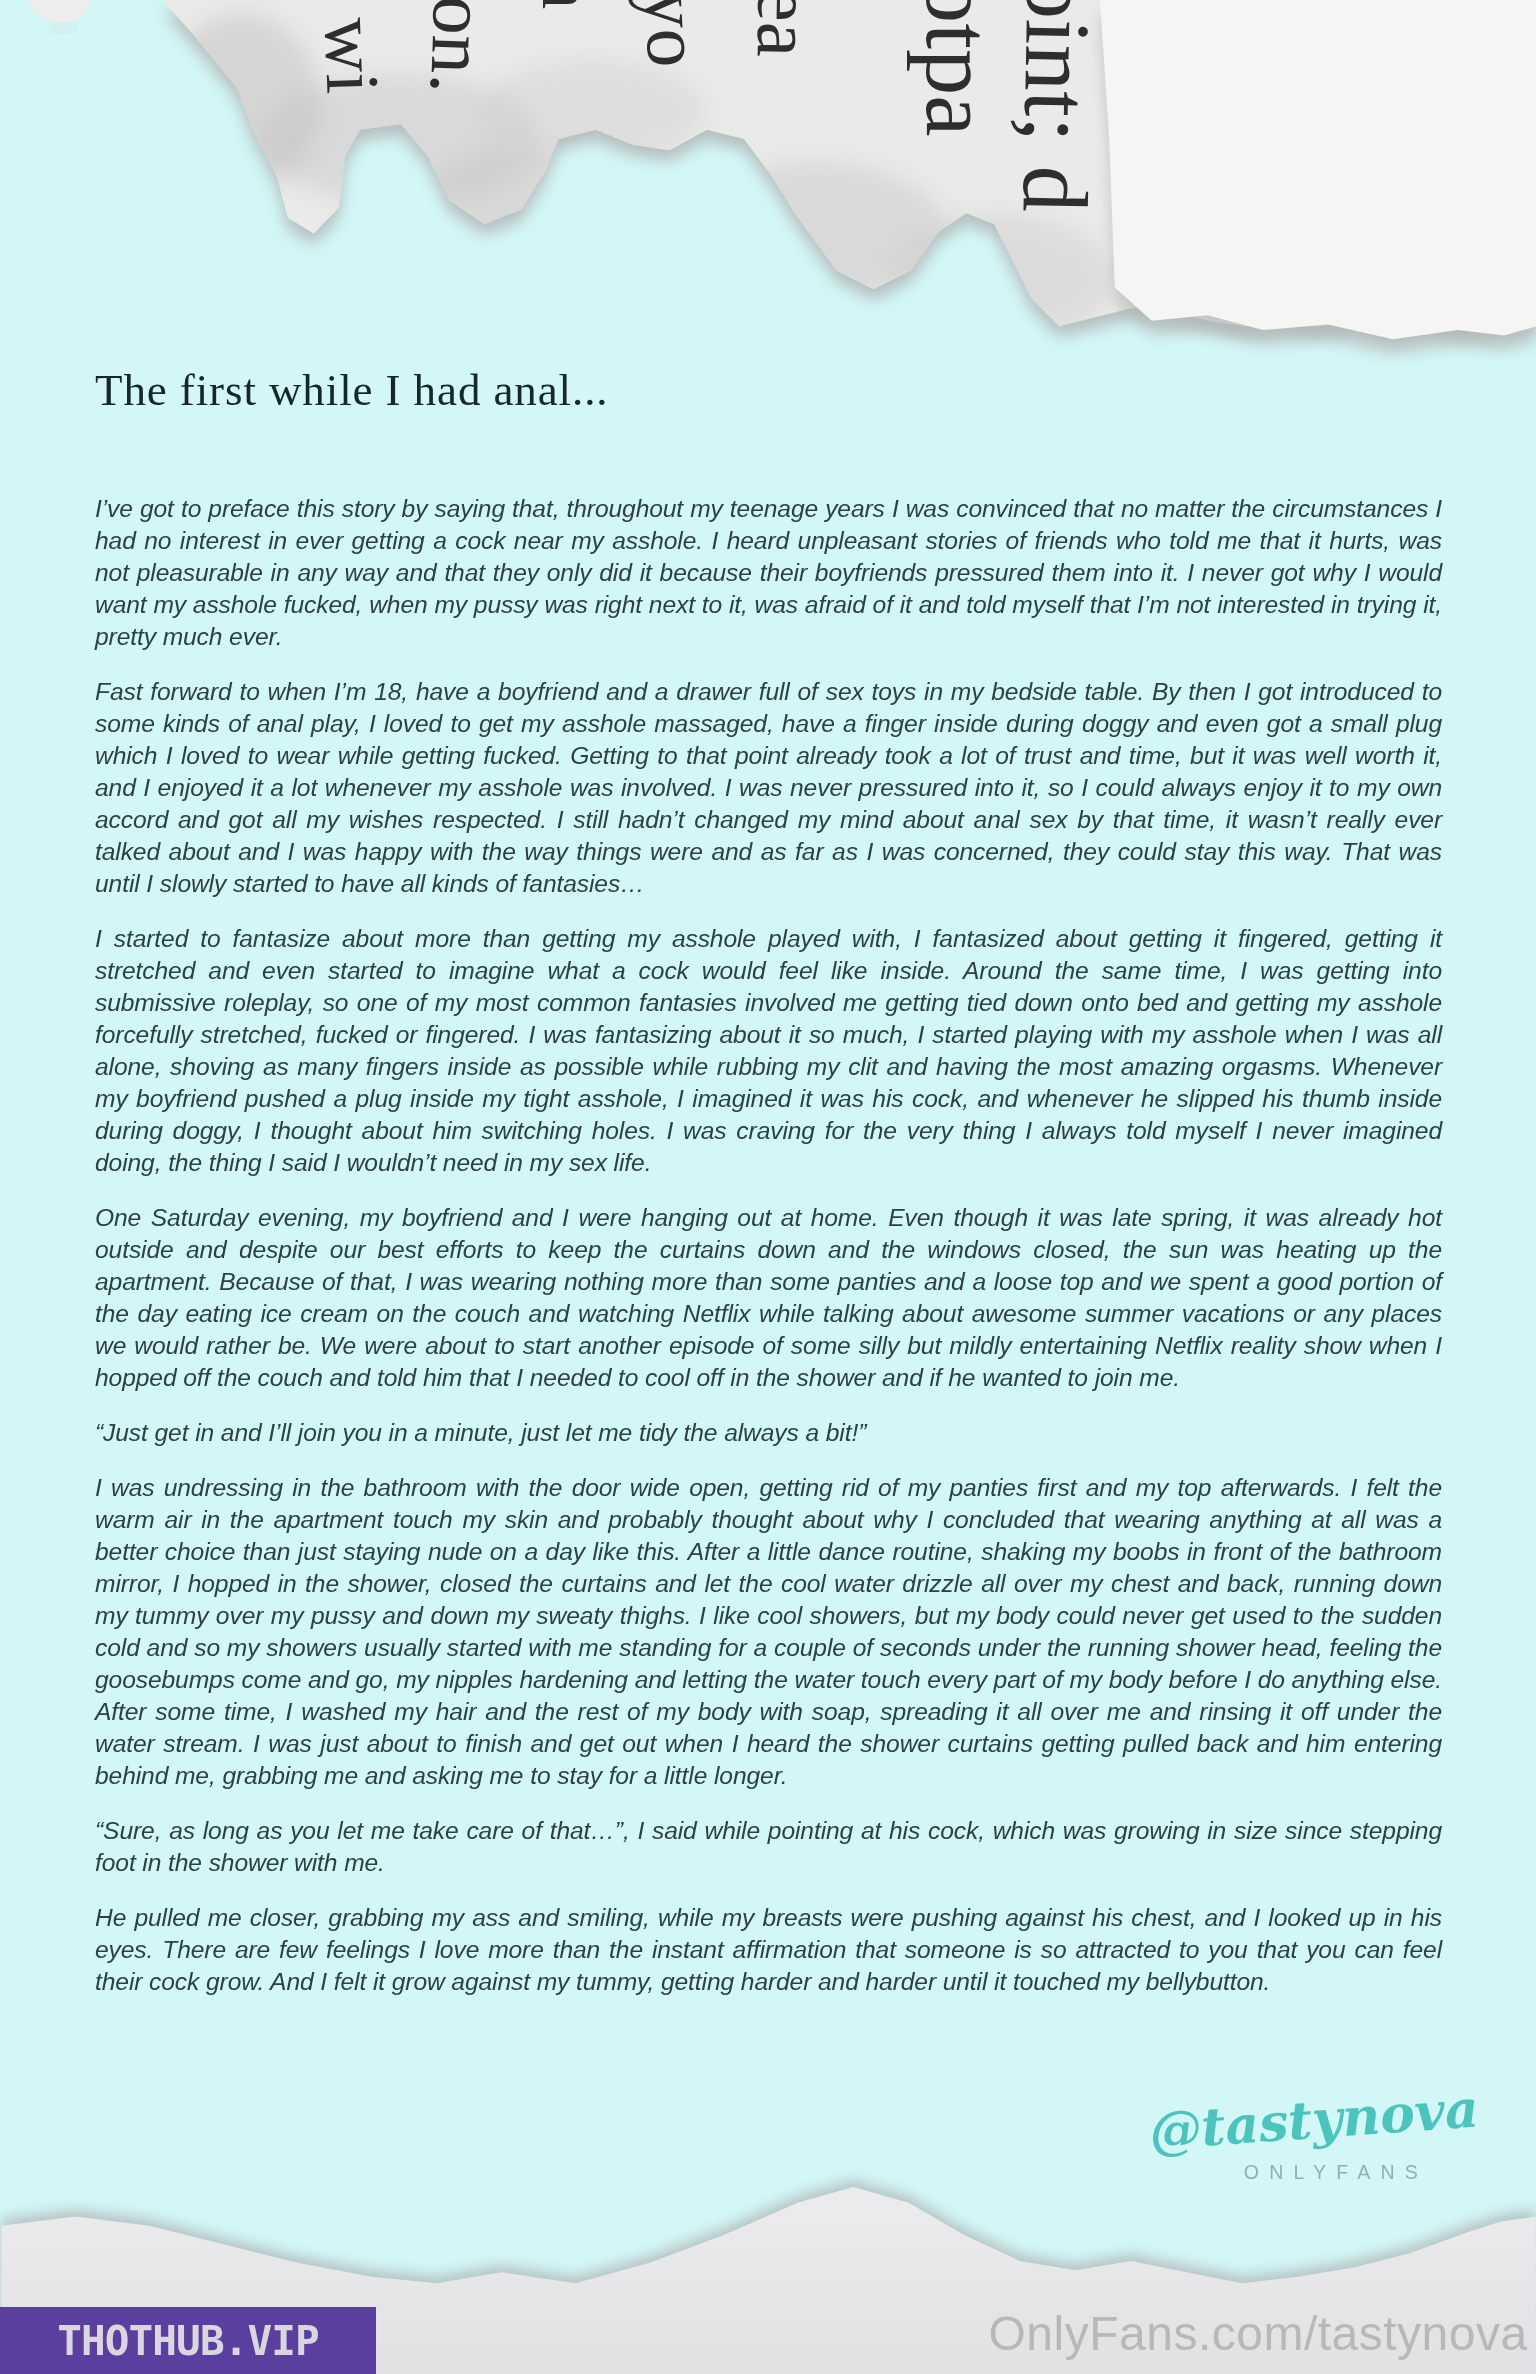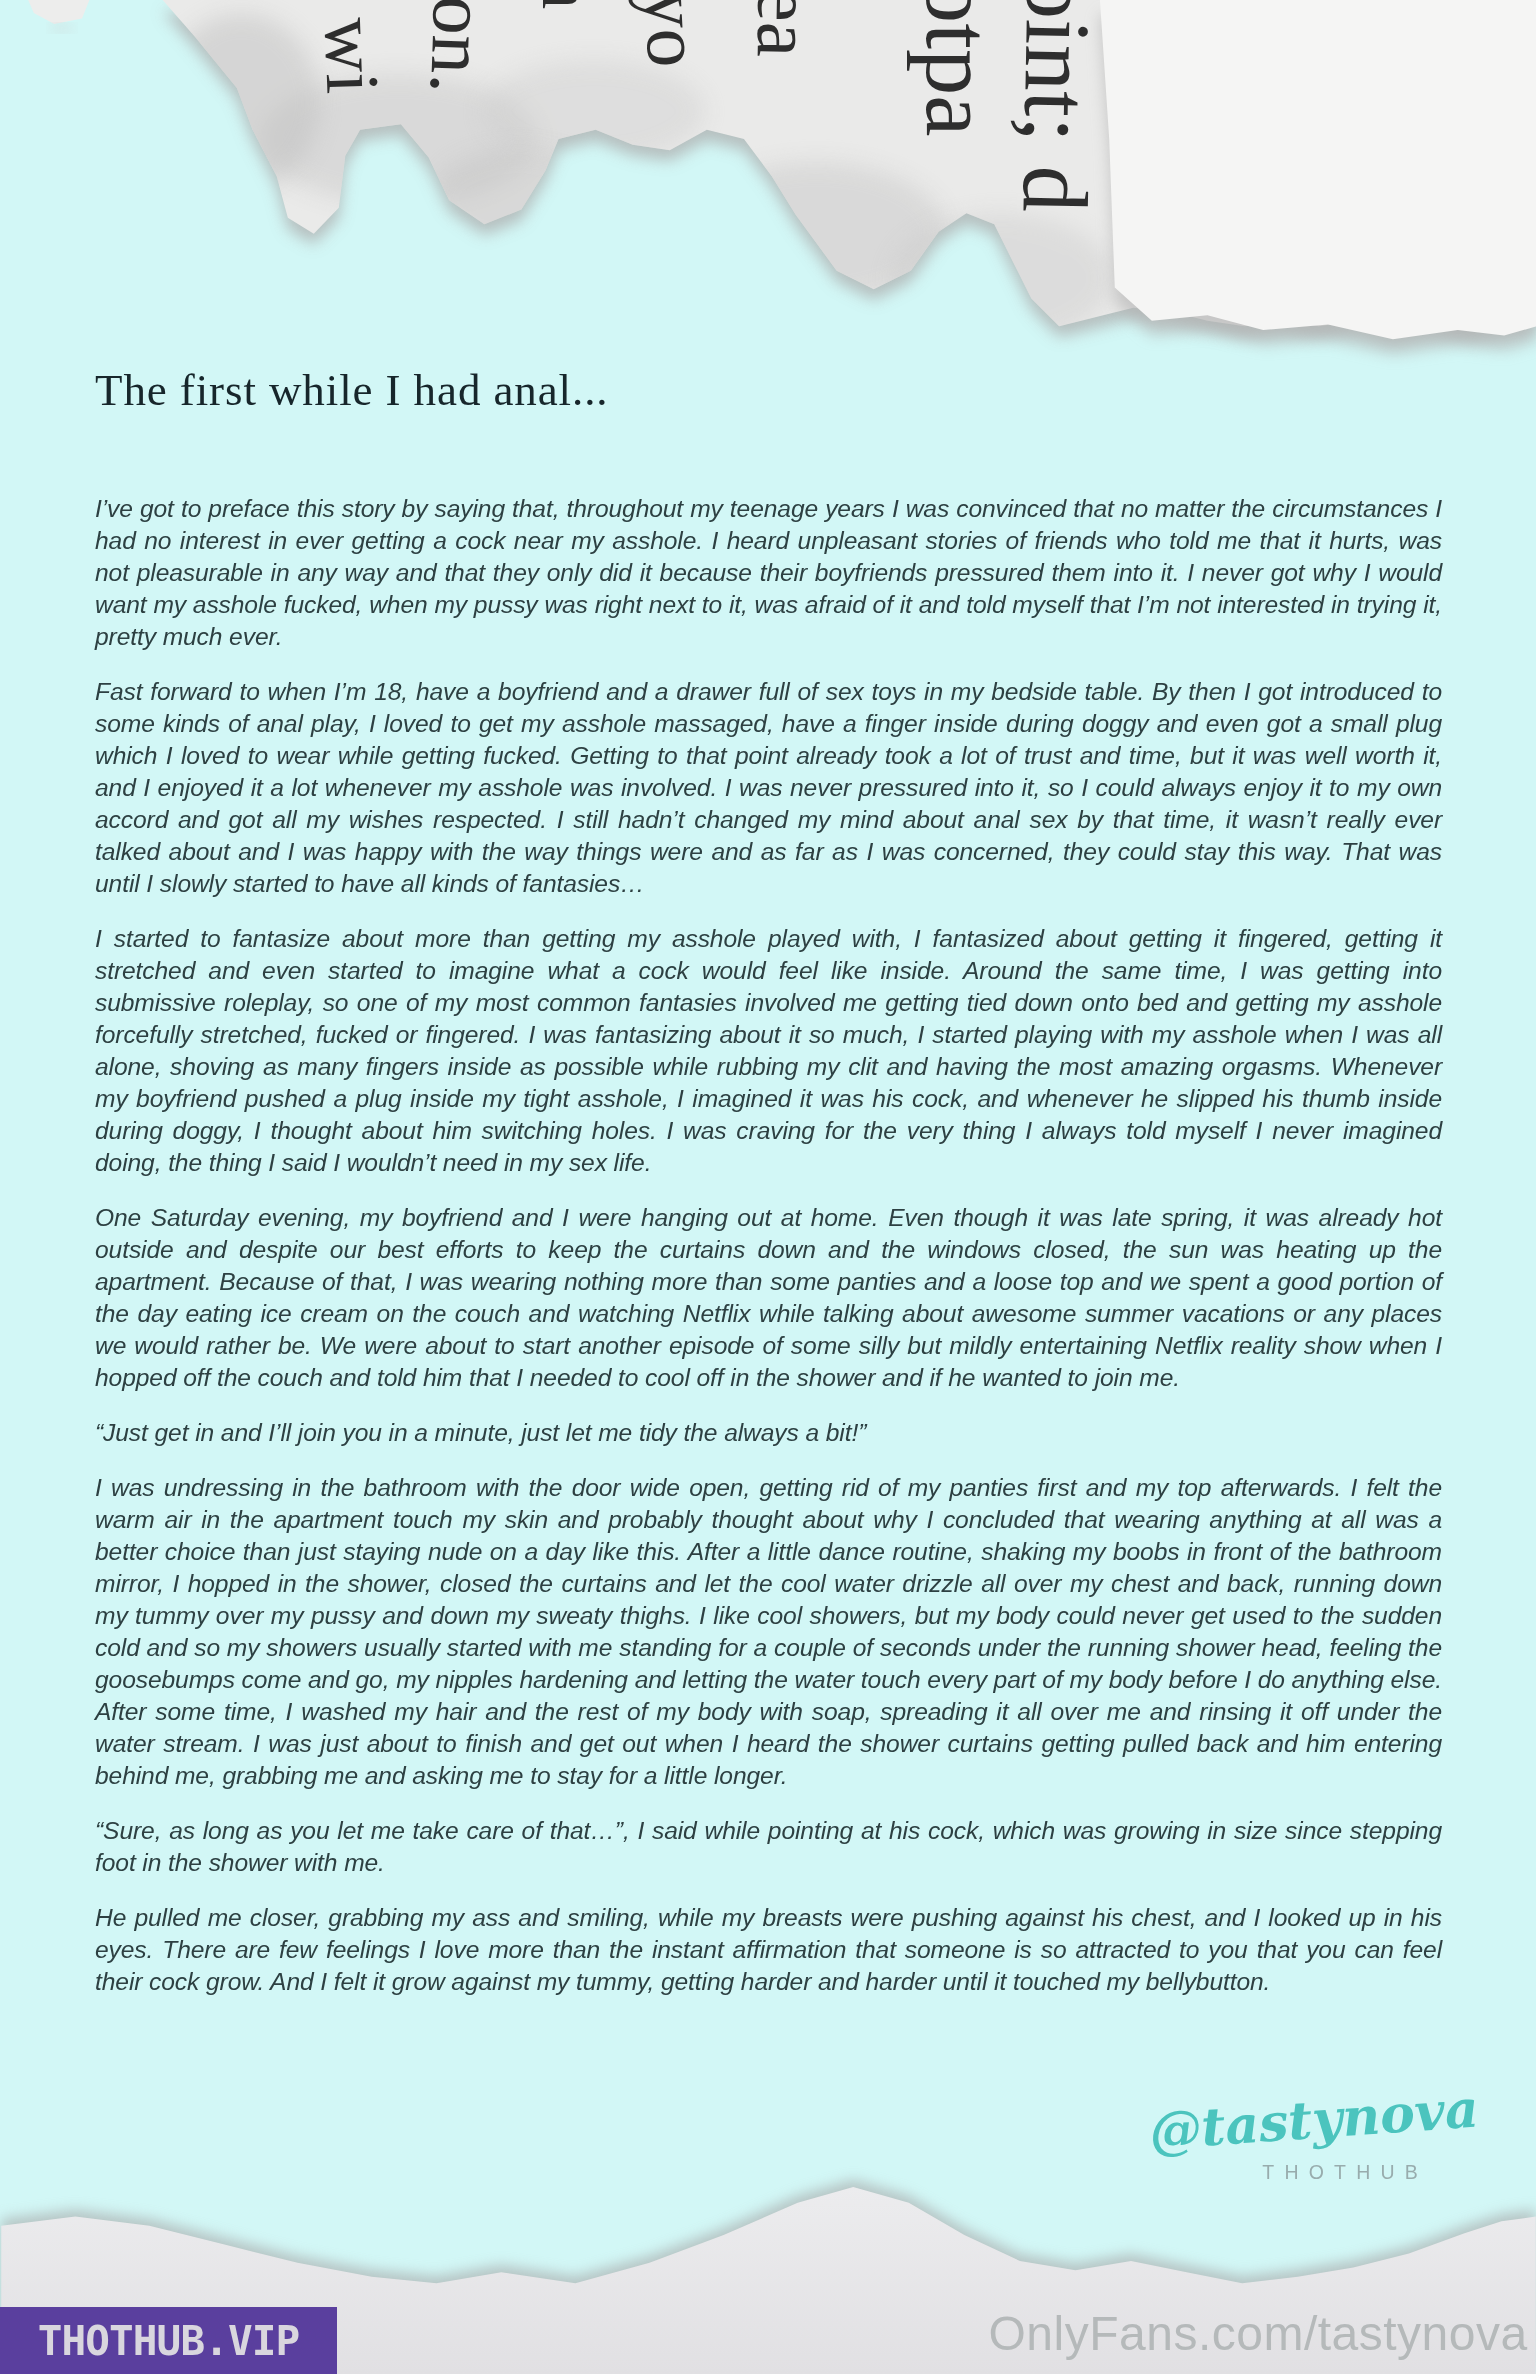--- a/index.html
+++ b/index.html
@@ -28,21 +28,21 @@
     position:absolute;top:2089px;right:58px;
     font-family:"DejaVu Serif","Liberation Serif",serif;
     font-style:italic;font-weight:bold;font-size:52px;
     color:var(--accent);transform:rotate(-4deg);opacity:.9;
   }
   .handle-sub{
     position:absolute;top:2161px;right:109px;
     font-size:19.5px;letter-spacing:10.2px;color:#8fa0a1;opacity:.85;
   }
   .badge{
-    position:absolute;left:0;top:2307px;width:337px;height:68px;
+    position:absolute;left:0;top:2307px;width:376px;height:68px;
     background:var(--badge-bg);color:var(--badge-text);
     display:flex;align-items:center;justify-content:center;
     font-family:"DejaVu Sans Mono","Liberation Mono",monospace;
     font-weight:bold;font-size:41px;letter-spacing:-0.9px;
   }
   .profile-url{
     position:absolute;top:2306px;right:9.3px;
     font-size:48px;color:var(--url-text);letter-spacing:0.5px;
   }
   .frag{font-family:"Liberation Serif","DejaVu Serif",serif;fill:#1a1a1a;opacity:.9;}
@@ -115,21 +115,21 @@
     <p>Fast forward to when I’m 18, have a boyfriend and a drawer full of sex toys in my bedside table. By then I got introduced to some kinds of anal play, I loved to get my asshole massaged, have a finger inside during doggy and even got a small plug which I loved to wear while getting fucked. Getting to that point already took a lot of trust and time, but it was well worth it, and I enjoyed it a lot whenever my asshole was involved. I was never pressured into it, so I could always enjoy it to my own accord and got all my wishes respected. I still hadn’t changed my mind about anal sex by that time, it wasn’t really ever talked about and I was happy with the way things were and as far as I was concerned, they could stay this way. That was until I slowly started to have all kinds of fantasies…</p>
     <p>I started to fantasize about more than getting my asshole played with, I fantasized about getting it fingered, getting it stretched and even started to imagine what a cock would feel like inside. Around the same time, I was getting into submissive roleplay, so one of my most common fantasies involved me getting tied down onto bed and getting my asshole forcefully stretched, fucked or fingered. I was fantasizing about it so much, I started playing with my asshole when I was all alone, shoving as many fingers inside as possible while rubbing my clit and having the most amazing orgasms. Whenever my boyfriend pushed a plug inside my tight asshole, I imagined it was his cock, and whenever he slipped his thumb inside during doggy, I thought about him switching holes. I was craving for the very thing I always told myself I never imagined doing, the thing I said I wouldn’t need in my sex life.</p>
     <p>One Saturday evening, my boyfriend and I were hanging out at home. Even though it was late spring, it was already hot outside and despite our best efforts to keep the curtains down and the windows closed, the sun was heating up the apartment. Because of that, I was wearing nothing more than some panties and a loose top and we spent a good portion of the day eating ice cream on the couch and watching Netflix while talking about awesome summer vacations or any places we would rather be. We were about to start another episode of some silly but mildly entertaining Netflix reality show when I hopped off the couch and told him that I needed to cool off in the shower and if he wanted to join me.</p>
     <p>“Just get in and I’ll join you in a minute, just let me tidy the always a bit!”</p>
     <p>I was undressing in the bathroom with the door wide open, getting rid of my panties first and my top afterwards. I felt the warm air in the apartment touch my skin and probably thought about why I concluded that wearing anything at all was a better choice than just staying nude on a day like this. After a little dance routine, shaking my boobs in front of the bathroom mirror, I hopped in the shower, closed the curtains and let the cool water drizzle all over my chest and back, running down my tummy over my pussy and down my sweaty thighs. I like cool showers, but my body could never get used to the sudden cold and so my showers usually started with me standing for a couple of seconds under the running shower head, feeling the goosebumps come and go, my nipples hardening and letting the water touch every part of my body before I do anything else. After some time, I washed my hair and the rest of my body with soap, spreading it all over me and rinsing it off under the water stream. I was just about to finish and get out when I heard the shower curtains getting pulled back and him entering behind me, grabbing me and asking me to stay for a little longer.</p>
     <p>“Sure, as long as you let me take care of that…”, I said while pointing at his cock, which was growing in size since stepping foot in the shower with me.</p>
     <p>He pulled me closer, grabbing my ass and smiling, while my breasts were pushing against his chest, and I looked up in his eyes. There are few feelings I love more than the instant affirmation that someone is so attracted to you that you can feel their cock grow. And I felt it grow against my tummy, getting harder and harder until it touched my bellybutton.</p>
   </div>
 
   <div class="handle">@tastynova</div>
-  <div class="handle-sub">THOTHUB</div>
+  <div class="handle-sub">ONLYFANS</div>
 
   <svg id="bottomTear" class="layer" width="1537" height="213" viewBox="0 0 1657 230">
     <defs>
       <filter id="softB" x="-20%" y="-20%" width="140%" height="140%">
         <feGaussianBlur stdDeviation="7"></feGaussianBlur>
       </filter>
       <linearGradient id="botPaper" x1="0" y1="0" x2="0" y2="1">
         <stop offset="0" stop-color="#ececee"></stop>
         <stop offset="1" stop-color="#e1e0e3"></stop>
       </linearGradient>

